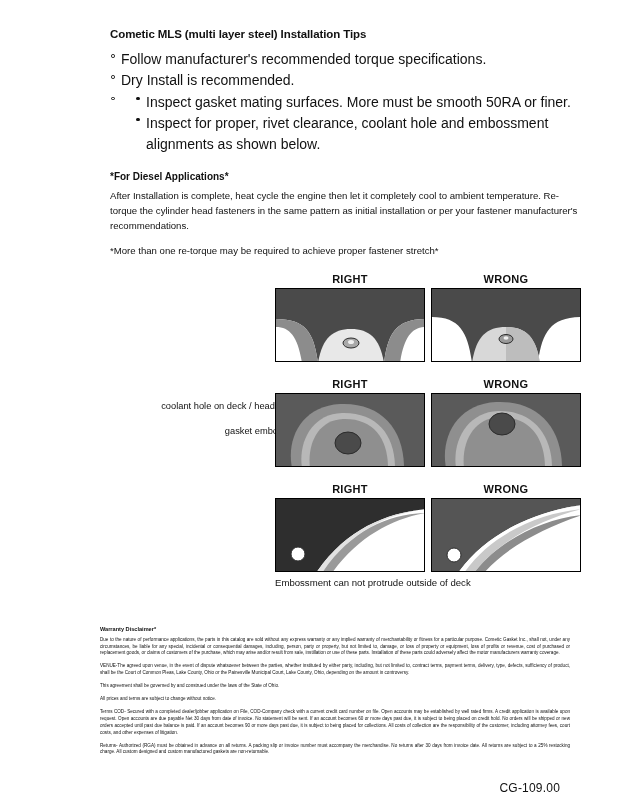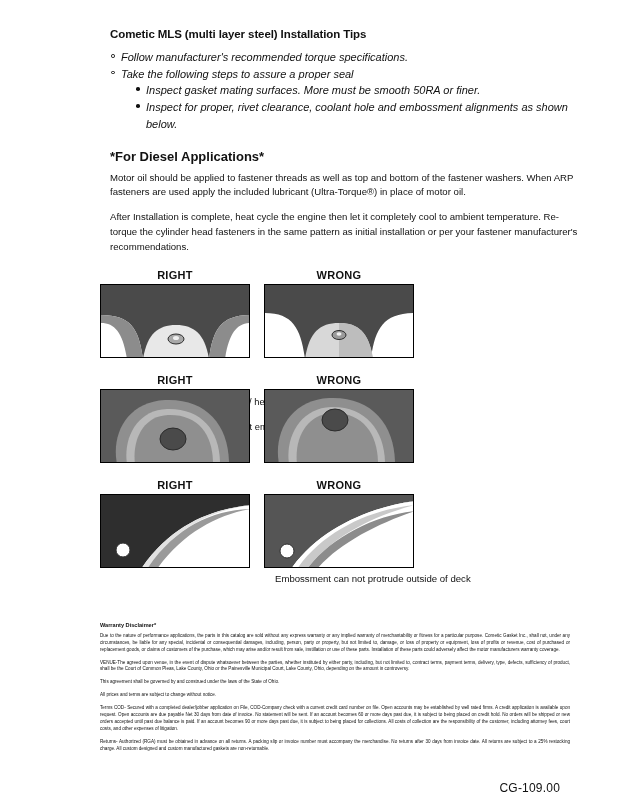--- a/index.html
+++ b/index.html
@@ -27,23 +27,22 @@
   h1.title {
     font-size: 11.5px;
     font-weight: bold;
     margin: 0 0 9px 70px;
     letter-spacing: -0.1px;
   }
   .bullets {
     margin: 0 0 0 70px;
     padding: 0;
     list-style: none;
-    font-size: 11px;
+    font-size: 14px;
     line-height: 1.52;
-    font-style: italic;
   }
   .bullets > li {
     position: relative;
     padding-left: 11px;
   }
   .bullets > li::before {
     content: "";
     position: absolute;
     left: 1px;
     top: 5px;
@@ -66,41 +65,42 @@
     content: "";
     position: absolute;
     left: 1px;
     top: 5px;
     width: 3.5px;
     height: 3.5px;
     background: #111;
     border-radius: 50%;
   }
   h2.section {
-    font-size: 13px;
+    font-size: 10px;
     font-weight: bold;
     margin: 16px 0 7px 70px;
   }
   p.body {
     font-size: 9.6px;
     line-height: 1.55;
     margin: 0 0 10px 70px;
     max-width: 470px;
   }
   p.body.last { margin-bottom: 0; }
 
   
   .figures {
     margin-top: 14px;
     position: relative;
     padding-left: 60px;
   }
   .fig-row {
     display: flex;
-    gap: 14px;
+    gap: 6px;
+    margin-left: 175px;
   }
   .fig-col {
     width: 150px;
   }
   .fig-label {
     font-size: 11px;
     font-weight: bold;
     text-align: center;
     margin-bottom: 3px;
     letter-spacing: 0.3px;
@@ -167,33 +167,33 @@
 </style>
 </head>
 <body>
 
 <div class="page">
 
   <h1 class="title">Cometic MLS (multi layer steel) Installation Tips</h1>
 
   <ul class="bullets">
     <li>Follow manufacturer's recommended torque specifications.</li>
+    <li>Dry Install is recommended.</li>
     <li>
-      <span>Take the following steps to assure a proper seal</span>
       <ul class="subbullets">
         <li>Inspect gasket mating surfaces.  More must be smooth 50RA or finer.</li>
         <li>Inspect for proper, rivet clearance, coolant hole and embossment alignments as shown below.</li>
       </ul>
     </li>
   </ul>
 
   <h2 class="section">*For Diesel Applications*</h2>
 
-  <p class="body">Motor oil should be applied to fastener threads as well as top and bottom of the fastener washers. When ARP fasteners are used apply the included lubricant (Ultra-Torque®) in place of motor oil.</p>
   <p class="body">After Installation is complete, heat cycle the engine then let it completely cool to ambient temperature. Re-torque the cylinder head fasteners in the same pattern as initial installation or per your fastener manufacturer's recommendations.</p>
+  <p class="body last">*More than one re-torque may be required to achieve proper fastener stretch*</p>
 
   <div class="figures">
 
     <div class="row1-wrap">
       <div class="fig-row">
         <div class="fig-col">
           <div class="fig-label">RIGHT</div>
           <div class="fig-box">
             <svg width="150" height="74" viewBox="0 0 150 74">
               <rect x="0" y="0" width="150" height="74" fill="#ffffff"></rect>

